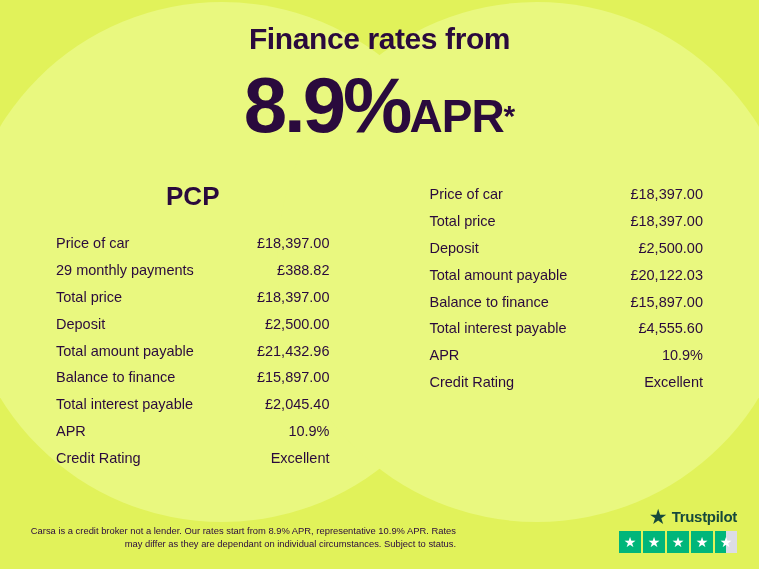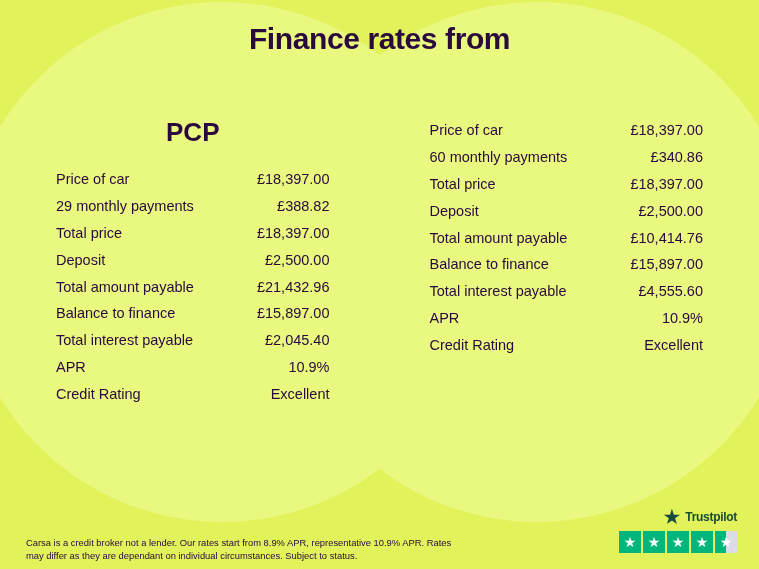--- a/index.html
+++ b/index.html
@@ -81,21 +81,20 @@
 
   .columns {
     display: flex;
     margin-top: 30px;
     padding: 0 34px;
     box-sizing: border-box;
   }
   .col {
     width: 50%;
     box-sizing: border-box;
-    margin-top: 31px;
   }
   .col-left { padding-right: 28px; }
   .col-right { padding-left: 28px; }
 
   .col-title {
     text-align: center;
     color: #2a0a3d;
     font-size: 26px;
     font-weight: bold;
     margin-bottom: 18px;
@@ -118,25 +117,26 @@
   .footer {
     position: absolute;
     left: 0;
     right: 0;
     bottom: 0;
     height: 64px;
   }
   .disclaimer {
     position: absolute;
     left: 26px;
-    bottom: 6px;
+    bottom: 18px;
     width: 430px;
     color: #2a0a3d;
     font-size: 9.4px;
     line-height: 1.45;
+    text-align: right;
   }
   .trustpilot {
     position: absolute;
     right: 22px;
     bottom: 16px;
     width: 124px;
   }
   .tp-top {
     display: flex;
     align-items: center;
@@ -144,21 +144,21 @@
     gap: 4px;
     margin-bottom: 4px;
   }
   .tp-star {
     color: #17493c;
     font-size: 21px;
     line-height: 21px;
   }
   .tp-name {
     color: #17493c;
-    font-size: 12px;
+    font-size: 15px;
     font-weight: bold;
     letter-spacing: -0.3px;
   }
   .tp-stars {
     display: flex;
     gap: 2px;
     justify-content: flex-end;
   }
   .tp-box {
     width: 22px;
@@ -181,20 +181,23 @@
 <body>
 
 <div class="stage">
   <div class="blob blob-left"></div>
   <div class="blob blob-right"></div>
 
   <div class="content">
 
     <div class="headline">Finance rates from</div>
 
+    <div class="rate-line">
+      <span class="rate-big">8.9%</span><span class="rate-apr">APR</span><span class="rate-star">*</span>
+    </div>
 
     <div class="columns">
 
       <div class="col col-left">
         <div class="col-title">PCP</div>
 
         <div class="row">
           <span class="label">Price of car</span>
           <span class="value">£18,397.00</span>
         </div>
@@ -231,35 +234,31 @@
           <span class="value">Excellent</span>
         </div>
       </div>
 
       <div class="col col-right">
 
         <div class="row">
           <span class="label">Price of car</span>
           <span class="value">£18,397.00</span>
         </div>
-        <div class="row bold">
-          <span class="label">60 monthly payments</span>
-          <span class="value">£340.86</span>
-        </div>
         <div class="row">
           <span class="label">Total price</span>
           <span class="value">£18,397.00</span>
         </div>
         <div class="row">
           <span class="label">Deposit</span>
           <span class="value">£2,500.00</span>
         </div>
         <div class="row">
           <span class="label">Total amount payable</span>
-          <span class="value">£10,414.76</span>
+          <span class="value">£20,122.03</span>
         </div>
         <div class="row">
           <span class="label">Balance to finance</span>
           <span class="value">£15,897.00</span>
         </div>
         <div class="row">
           <span class="label">Total interest payable</span>
           <span class="value">£4,555.60</span>
         </div>
         <div class="row">

